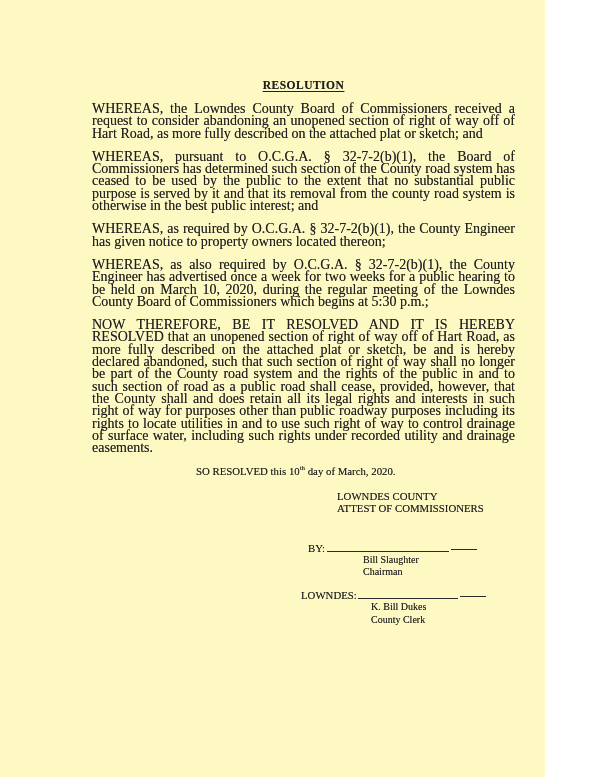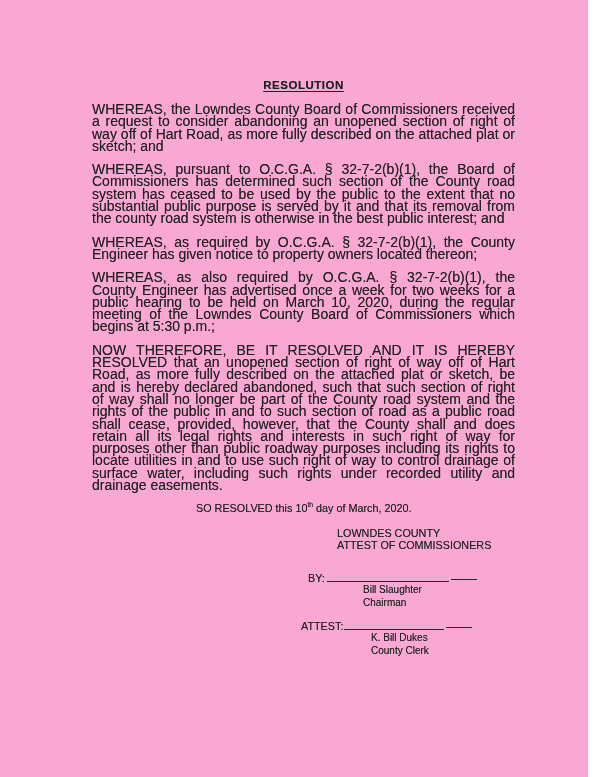--- a/index.html
+++ b/index.html
@@ -2,25 +2,25 @@
 <html><head>
 <meta charset="utf-8">
 <style>
   html, body {
     margin: 0;
     padding: 0;
     background: #ffffff;
   }
   .page {
     position: relative;
-    width: 588px;
+    width: 545px;
     height: 777px;
-    background: #f9a8d4;
+    background: #fef9c3;
     overflow: hidden;
-    font-family: Liberation Sans, sans-serif;
+    font-family: Liberation Serif, serif;
     color: #202020;
   }
   .content {
     position: absolute;
     left: 92px;
     top: 78px;
     width: 423px;
     text-shadow: 0 0 0.4px rgba(32,32,32,0.55);
   }
   .doc-title {
@@ -47,21 +47,21 @@
   }
   .so-resolved sup {
     font-size: 6.8px;
     line-height: 0;
     vertical-align: super;
   }
   .org-block {
     margin-left: 245px;
     font-size: 10.8px;
     line-height: 12.4px;
-    margin-bottom: 20px;
+    margin-bottom: 26px;
   }
   .sig-row {
     font-size: 10.8px;
     line-height: 13px;
     height: 13px;
     white-space: nowrap;
   }
   .sig-row.by-row { margin-left: 216px; }
   .sig-row.attest-row { margin-left: 209px; }
   .sig-line {
@@ -108,21 +108,21 @@
 
     <div class="sig-row by-row">
       <span>BY:</span><span class="sig-line sig-line-long"></span><span class="sig-line sig-line-short"></span>
     </div>
     <div class="name-block nb-by">
       <div>Bill Slaughter</div>
       <div>Chairman</div>
     </div>
 
     <div class="sig-row attest-row">
-      <span>ATTEST:</span><span class="sig-line sig-line-long"></span><span class="sig-line sig-line-short"></span>
+      <span>LOWNDES:</span><span class="sig-line sig-line-long"></span><span class="sig-line sig-line-short"></span>
     </div>
     <div class="name-block nb-attest">
       <div>K. Bill Dukes</div>
       <div>County Clerk</div>
     </div>
 
   </div>
 </div>
 
 </body></html>

